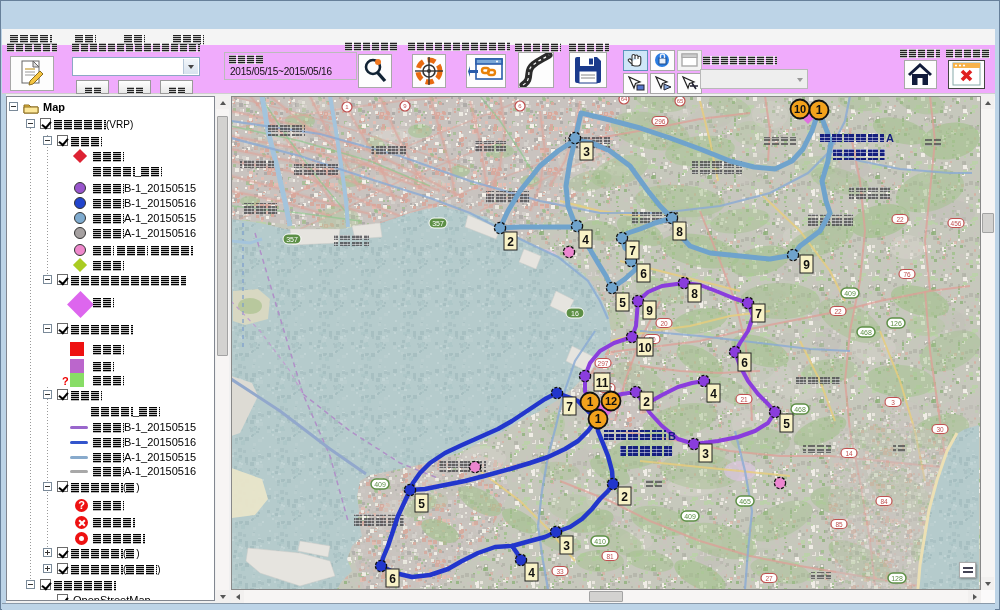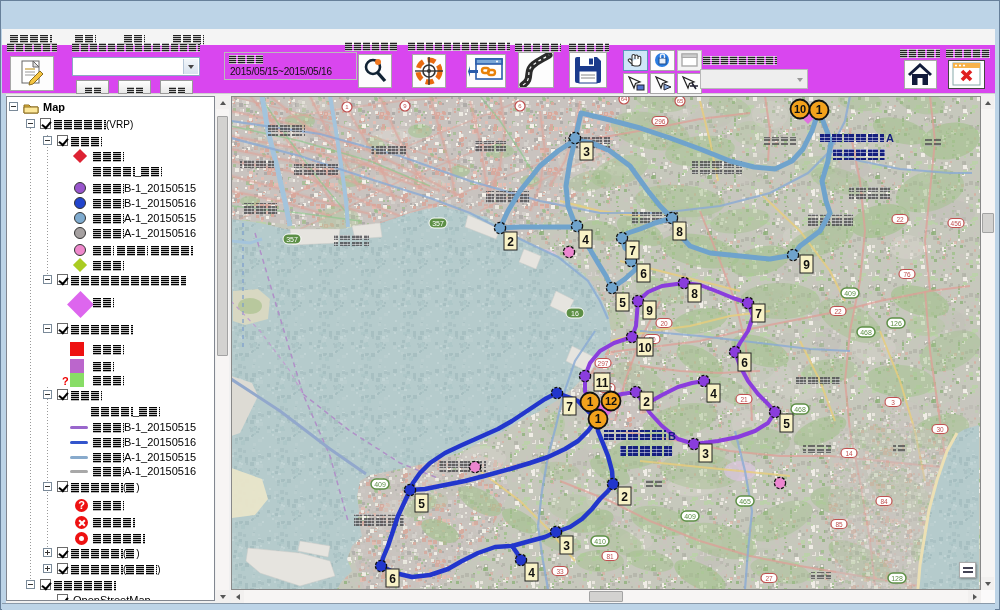--- a/index.html
+++ b/index.html
@@ -20,21 +20,21 @@
  height:9px;}
 
 #title{left:1px;top:1px;width:993px;height:27px;
  background:linear-gradient(#e3eefa 0%,#cfe0f0 45%,#bdd2e6 55%,#c7d9ea 100%);}
 #title .txt{position:absolute;left:37px;top:7px;font-size:12px;color:#111;}
 .wbtn{position:absolute;top:7px;height:14px;border:1px solid #7d8da0;border-radius:3px;
  background:linear-gradient(#f5f8fb,#d6dfe8 45%,#bfcbd8 55%,#dbe4ec);}
 .wbtn.close{background:linear-gradient(#f0b0a0,#d9634b 45%,#c14a32 55%,#d8775f);border-color:#8c4336;}
 
 #menubar{left:1px;top:28px;width:993px;height:16px;background:#f4f4f4;}
-#toolbar{left:1px;top:44px;width:993px;height:49px;background:#d946ef;border-bottom:1px solid #cfcfcf;}
+#toolbar{left:1px;top:44px;width:993px;height:49px;background:#f0abfc;border-bottom:1px solid #cfcfcf;}
 .tbtn{position:absolute;background:#fdfdfd;border:1px solid #a8a8a8;}
 .lbl{position:absolute;color:#222;}
 .garr{position:absolute;width:13px;height:12px;}
 
 #content{left:1px;top:93px;width:993px;height:509px;background:#f0f0f0;}
 #tree{position:absolute;left:4px;top:2px;width:209px;height:505px;background:#fff;
  border:1px solid #828790;overflow:hidden;font-size:11px;color:#000;}
 .trow{position:absolute;left:0;width:205px;height:15px;line-height:15px;white-space:nowrap;}
 .cb{display:inline-block;width:11px;height:11px;background:#fff;border:1px solid #6a6a6a;
  vertical-align:middle;position:relative;}

